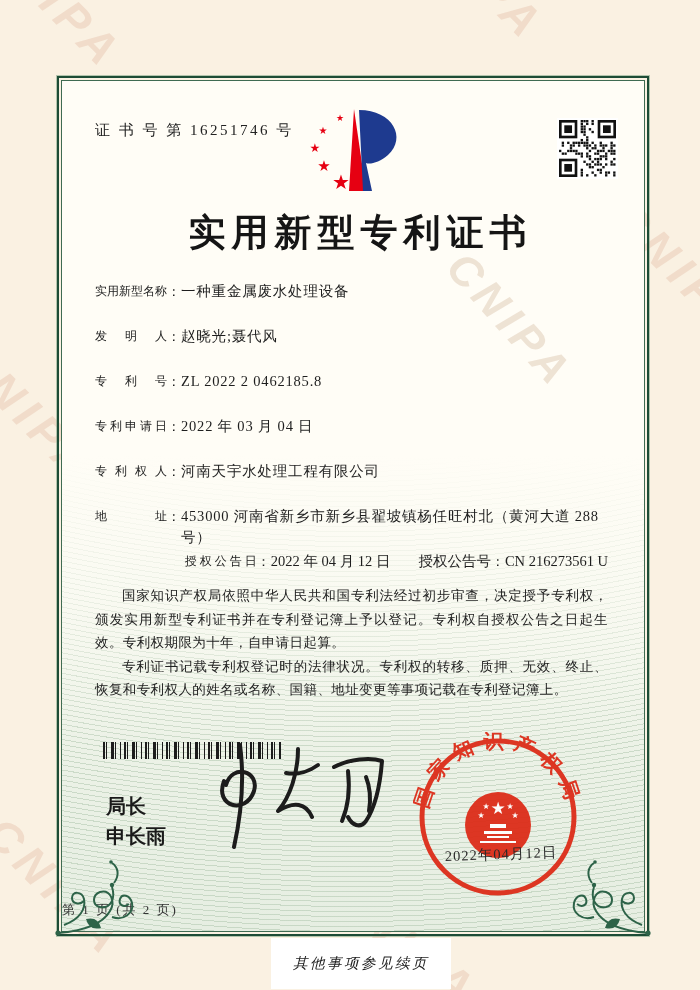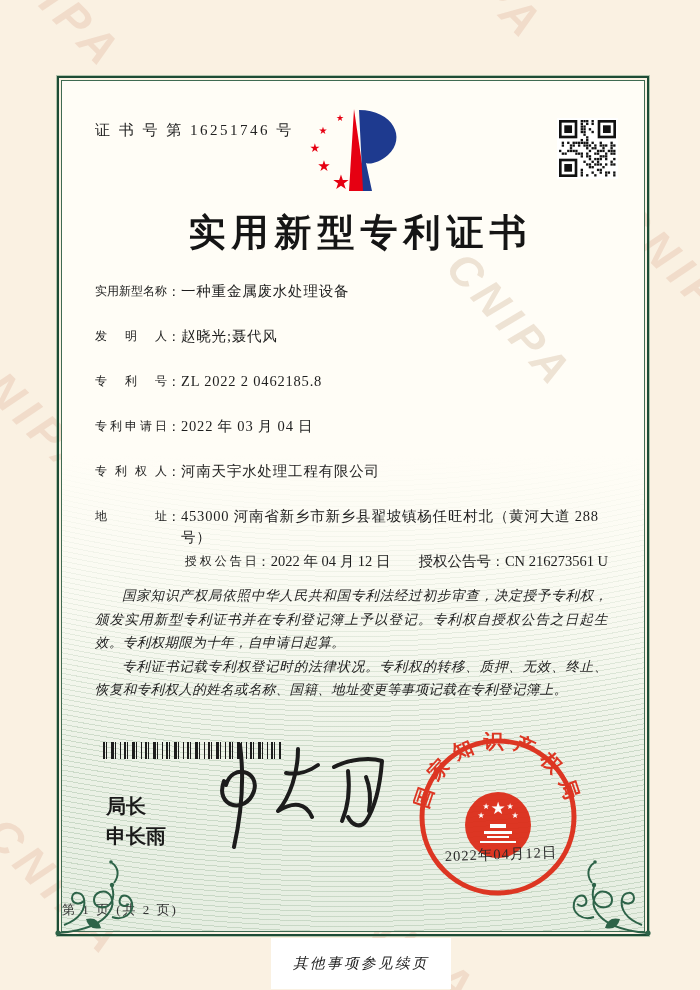--- a/index.html
+++ b/index.html
@@ -38,21 +38,21 @@
 
   .row{display:flex;margin-bottom:24px;font-size:14.5px;color:#1e1e1e;line-height:21px;}
   .row.addr{margin-bottom:3px;}
   .flabel{width:72px;min-width:72px;display:inline-block;text-align:justify;text-align-last:justify;
           font-size:12px;color:#222;}
   .fcolon{width:14px;min-width:14px;font-size:13.5px;}
   .fvalue{flex:1;letter-spacing:0.8px;}
   .grant{display:flex;font-size:14.5px;color:#1e1e1e;line-height:21px;margin-bottom:4px;justify-content:flex-end;}
   .grant .g2{margin-left:28px;display:flex;}
 
-  .bodytext{font-style:italic;font-size:13.5px;line-height:23.5px;color:#222;text-align:justify;
+  .bodytext{font-size:13.5px;line-height:23.5px;color:#222;text-align:justify;
             text-indent:2em;margin:0;letter-spacing:0.4px;}
   .bodytext.p1{margin-top:12px;}
 
   .barcode{position:absolute;left:41px;top:661px;width:178px;height:17px;z-index:3;
     background:repeating-linear-gradient(90deg,#1c1c1c 0 2px,transparent 2px 3px,#1c1c1c 3px 4px,
       transparent 4px 8px,#1c1c1c 8px 11px,transparent 11px 12px,#1c1c1c 12px 13px,transparent 13px 17px,
       #1c1c1c 17px 18px,transparent 18px 21px);}
   .signer{position:absolute;left:44px;top:710px;z-index:3;font-family:Liberation Serif, serif;
           font-size:20px;font-weight:600;color:#1a1a1a;line-height:30px;}
   .signature{position:absolute;left:128px;top:656px;width:200px;height:120px;z-index:4;}

